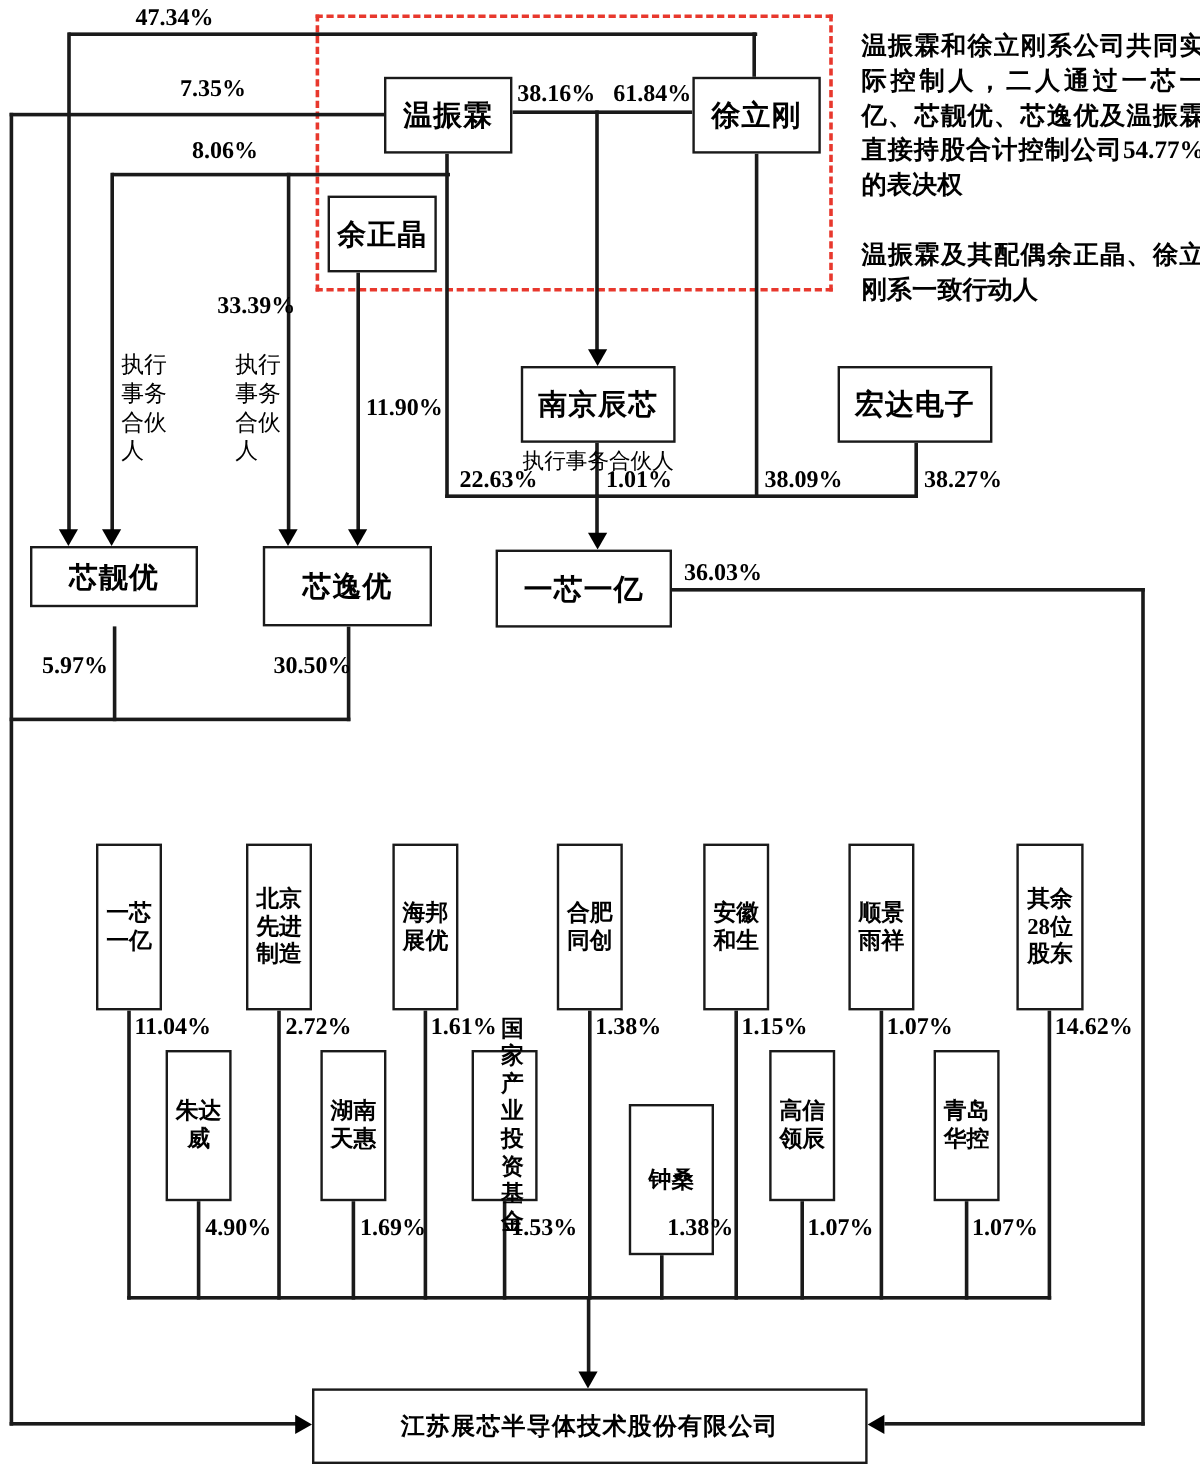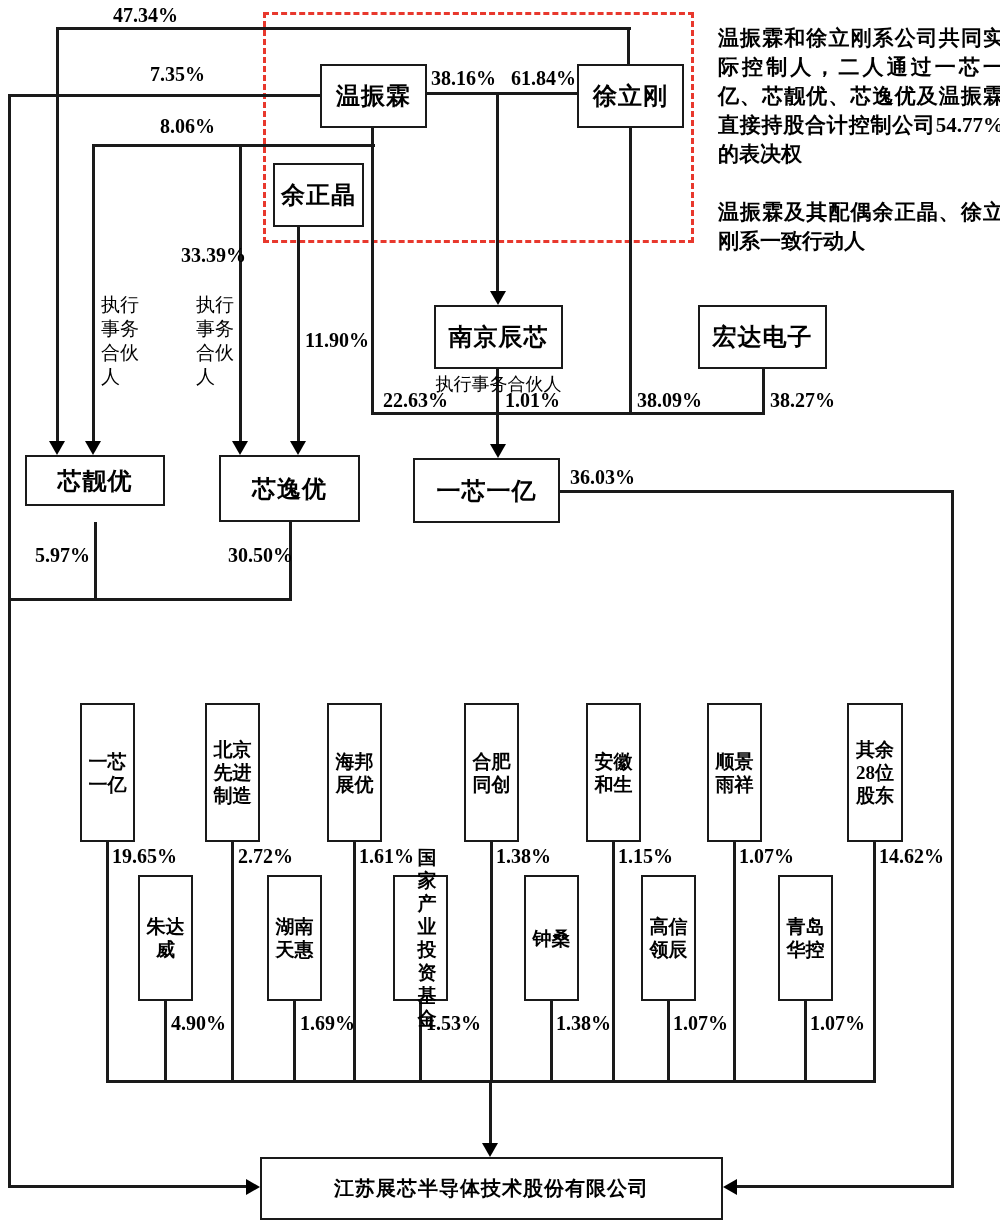--- a/index.html
+++ b/index.html
@@ -136,21 +136,21 @@
 
   <div class="box smallbox" style="left:138px;top:875px;width:55px;height:126px;">
     <span>朱达威</span>
     </div>
   <div class="box smallbox" style="left:267px;top:875px;width:55px;height:126px;">
     <span>湖南天惠</span>
     </div>
   <div class="box smallbox" style="left:393px;top:875px;width:55px;height:126px;padding-left:15px;">
     <span>国家产业投资基金</span>
     </div>
-  <div class="box smallbox" style="left:524px;top:875px;width:55px;height:126px;">
+  <div class="box smallbox" style="left:524px;top:920px;width:71px;height:126px;">
     <span>钟桑</span>
     </div>
   <div class="box smallbox" style="left:641px;top:875px;width:55px;height:126px;">
     <span>高信领辰</span>
     </div>
   <div class="box smallbox" style="left:778px;top:875px;width:55px;height:126px;">
     <span>青岛华控</span>
     </div>
 
   <div class="box" style="left:260px;top:1157px;width:463px;height:63px;font-size:20px;letter-spacing:1px;">
@@ -165,21 +165,21 @@
   <div class="pct" style="left:431px;top:67px;">38.16%</div>
   <div class="pct" style="left:511px;top:67px;">61.84%</div>
   <div class="pct" style="left:383px;top:389px;">22.63%</div>
   <div class="pct" style="left:505px;top:389px;">1.01%</div>
   <div class="pct" style="left:637px;top:389px;">38.09%</div>
   <div class="pct" style="left:770px;top:389px;">38.27%</div>
   <div class="pct" style="left:35px;top:544px;">5.97%</div>
   <div class="pct" style="left:228px;top:544px;">30.50%</div>
   <div class="pct" style="left:570px;top:466px;">36.03%</div>
 
-  <div class="pct" style="left:112px;top:845px;">19.65%</div>
+  <div class="pct" style="left:112px;top:845px;">11.04%</div>
   <div class="pct" style="left:238px;top:845px;">2.72%</div>
   <div class="pct" style="left:359px;top:845px;">1.61%</div>
   <div class="pct" style="left:496px;top:845px;">1.38%</div>
   <div class="pct" style="left:618px;top:845px;">1.15%</div>
   <div class="pct" style="left:739px;top:845px;">1.07%</div>
   <div class="pct" style="left:879px;top:845px;">14.62%</div>
 
   <div class="pct" style="left:171px;top:1012px;">4.90%</div>
   <div class="pct" style="left:300px;top:1012px;">1.69%</div>
   <div class="pct" style="left:426px;top:1012px;">1.53%</div>

